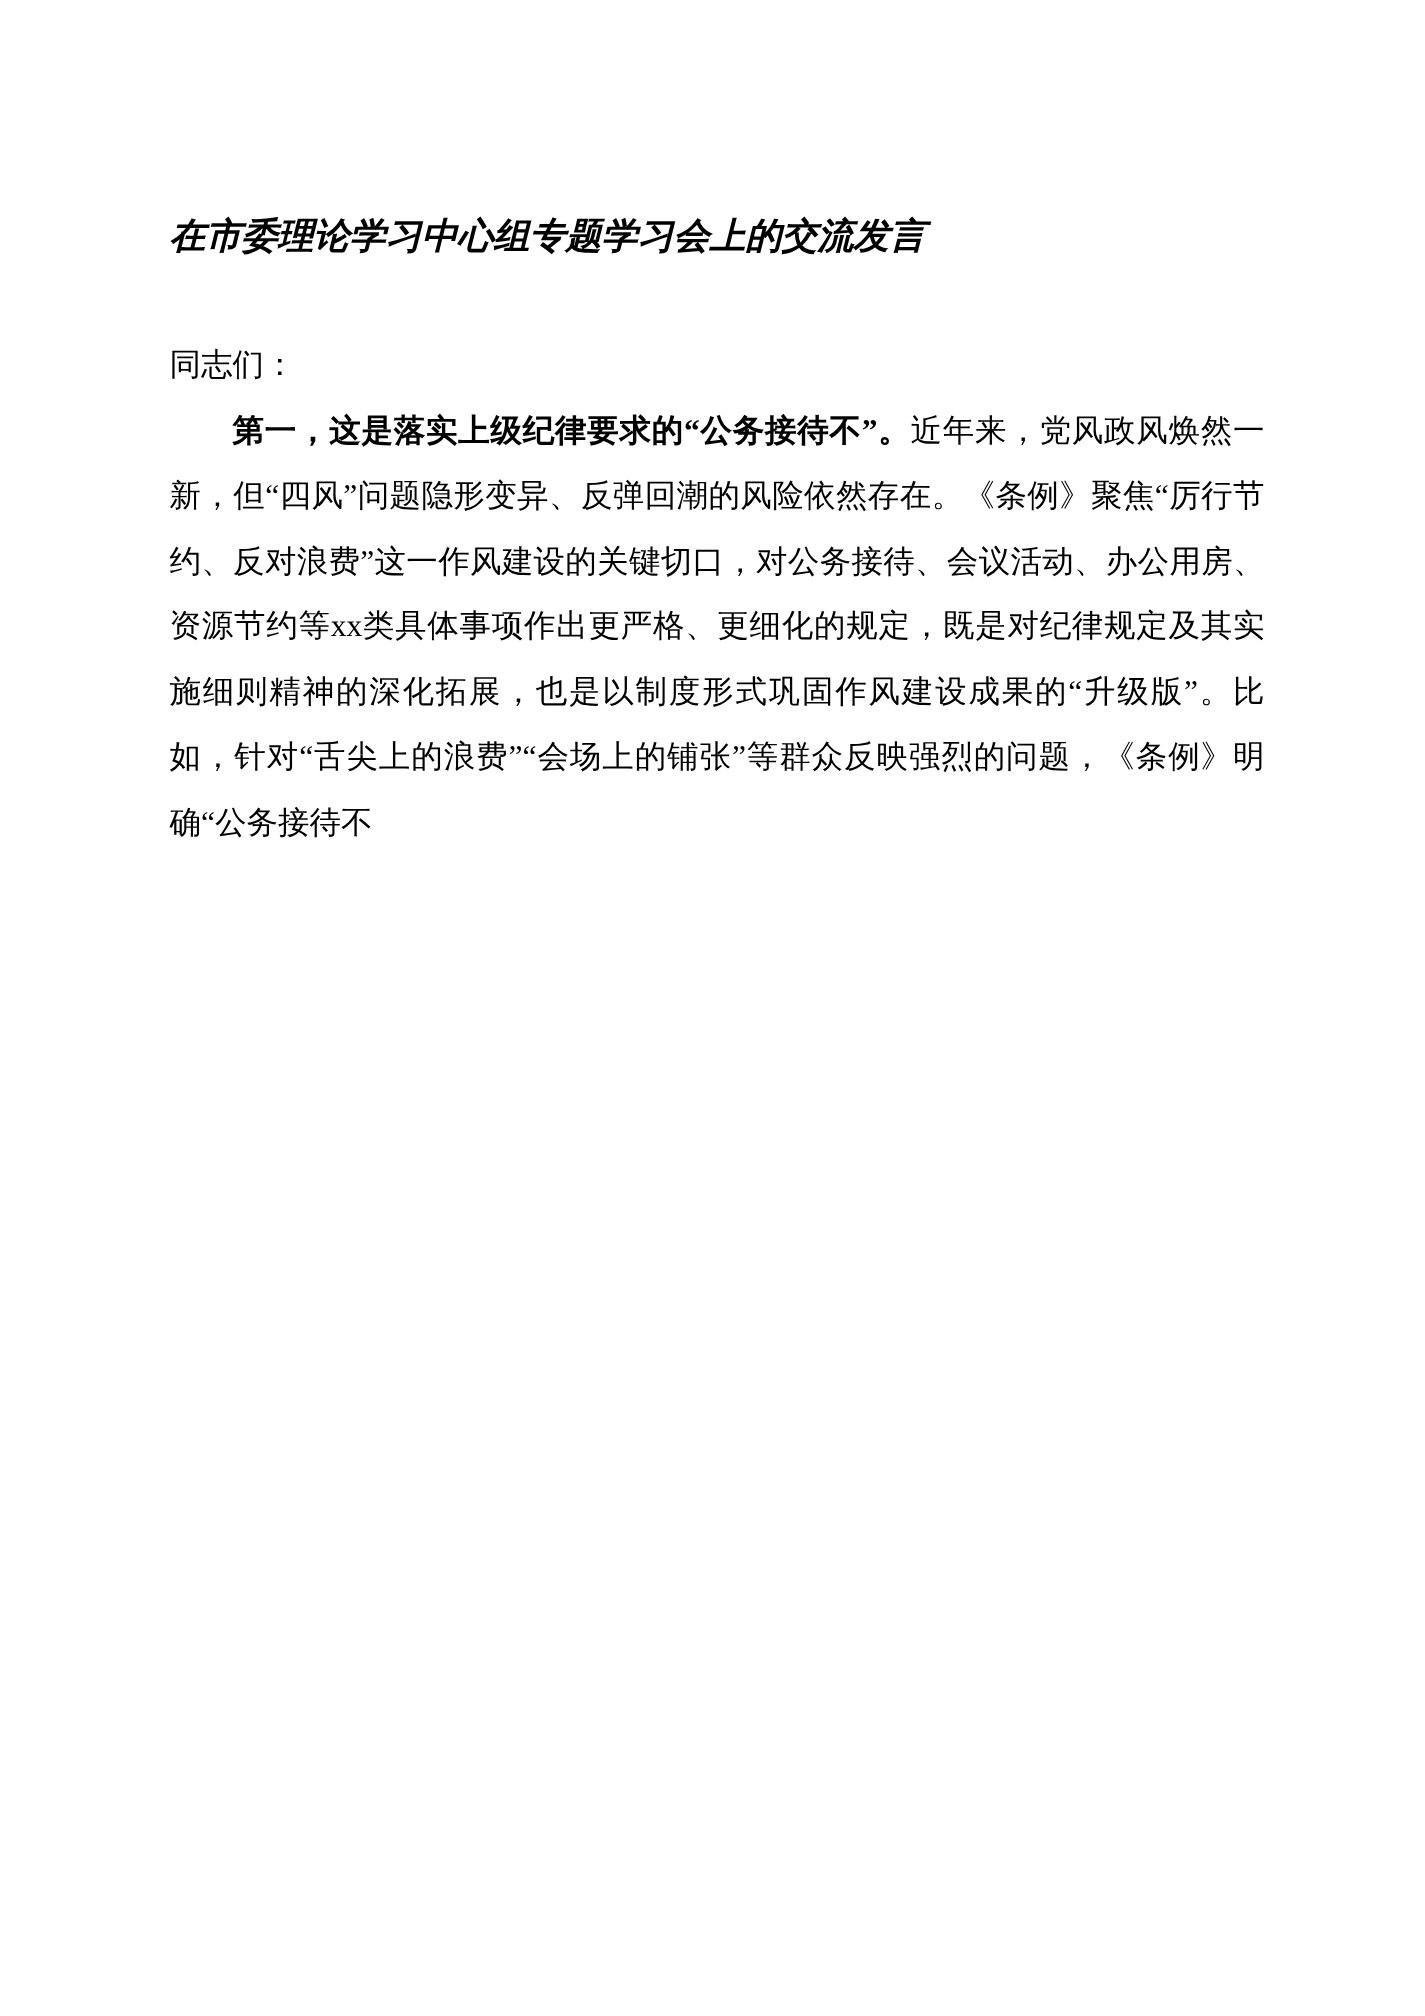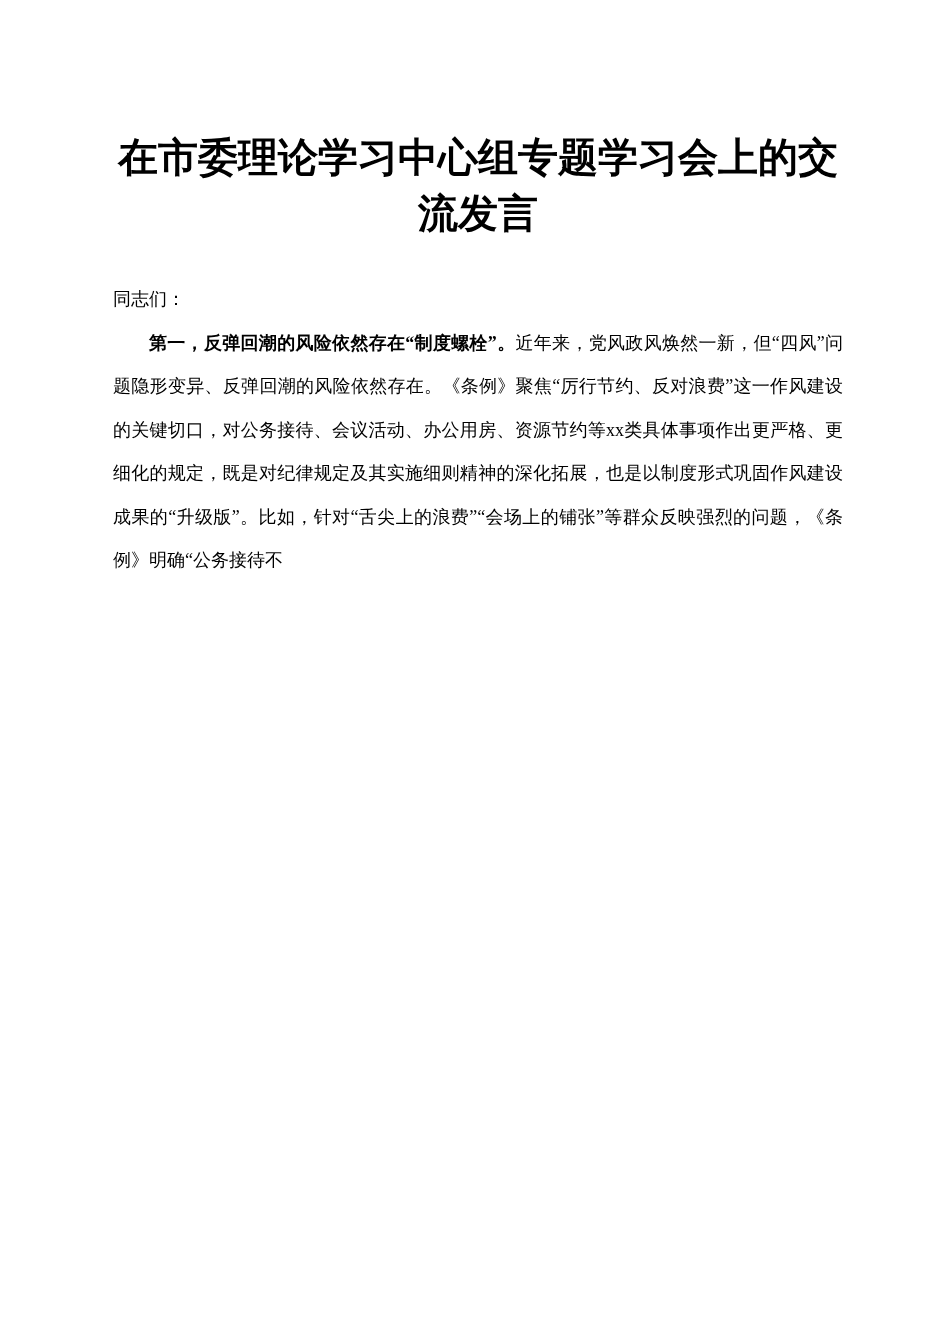--- a/index.html
+++ b/index.html
@@ -17,29 +17,30 @@
   }
   .content {
     position: absolute;
     left: 113px;
     top: 130px;
     width: 730px;
   }
   .doc-title {
     font-family: "Liberation Serif", "DejaVu Serif", serif;
     font-weight: bold;
-    font-size: 40px;
+    font-size: 24px;
     line-height: 56px;
-    text-align: center;
+    text-align: left;
     letter-spacing: 0;
     margin: 0 0 36px 0;
+    font-style: italic;
   }
   .para {
     font-family: "Liberation Serif", "DejaVu Serif", serif;
-    font-size: 18px;
+    font-size: 21px;
     line-height: 43.5px;
     text-align: justify;
     text-justify: inter-ideograph;
     margin: 0;
     word-break: break-all;
   }
   .para.salutation {
     text-indent: 0;
   }
   .para.body {
@@ -55,16 +56,16 @@
   }
 </style>
 </head>
 <body>
 
 <div class="page">
   <div class="content">
     <h1 class="doc-title">在市委理论学习中心组专题学习会上的交流发言</h1>
     <p class="para salutation">同志们：</p>
     <div>
-        <p class="para body"><span class="seg-bold">第一，反弹回潮的风险依然存在“制度螺栓”。</span><span>近年来，党风政风焕然一新，但“四风”问题隐形变异、反弹回潮的风险依然存在。《条例》聚焦“厉行节约、反对浪费”这一作风建设的关键切口，对公务接待、会议活动、办公用房、资源节约等xx类具体事项作出更严格、更细化的规定，既是对纪律规定及其实施细则精神的深化拓展，也是以制度形式巩固作风建设成果的“升级版”。比如，针对“舌尖上的浪费”“会场上的铺张”等群众反映强烈的问题，《条例》明确“公务接待不</span></p>
+        <p class="para body"><span class="seg-bold">第一，这是落实上级纪律要求的“公务接待不”。</span><span>近年来，党风政风焕然一新，但“四风”问题隐形变异、反弹回潮的风险依然存在。《条例》聚焦“厉行节约、反对浪费”这一作风建设的关键切口，对公务接待、会议活动、办公用房、资源节约等xx类具体事项作出更严格、更细化的规定，既是对纪律规定及其实施细则精神的深化拓展，也是以制度形式巩固作风建设成果的“升级版”。比如，针对“舌尖上的浪费”“会场上的铺张”等群众反映强烈的问题，《条例》明确“公务接待不</span></p>
       </div>
   </div>
 </div>
 
 </body></html>

